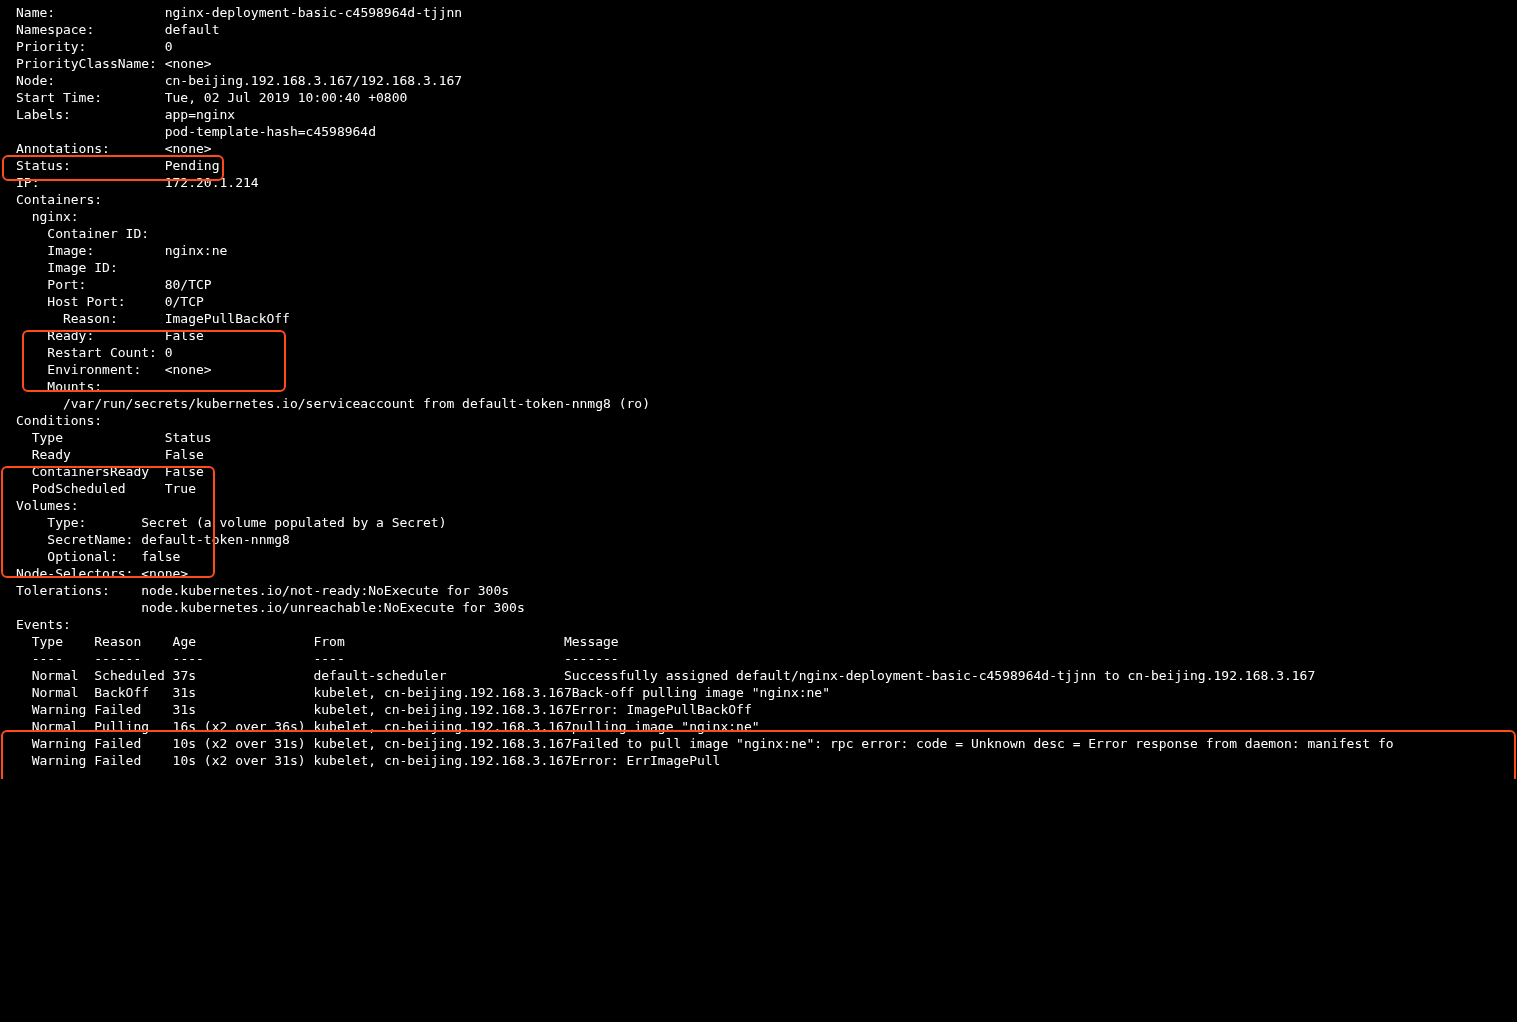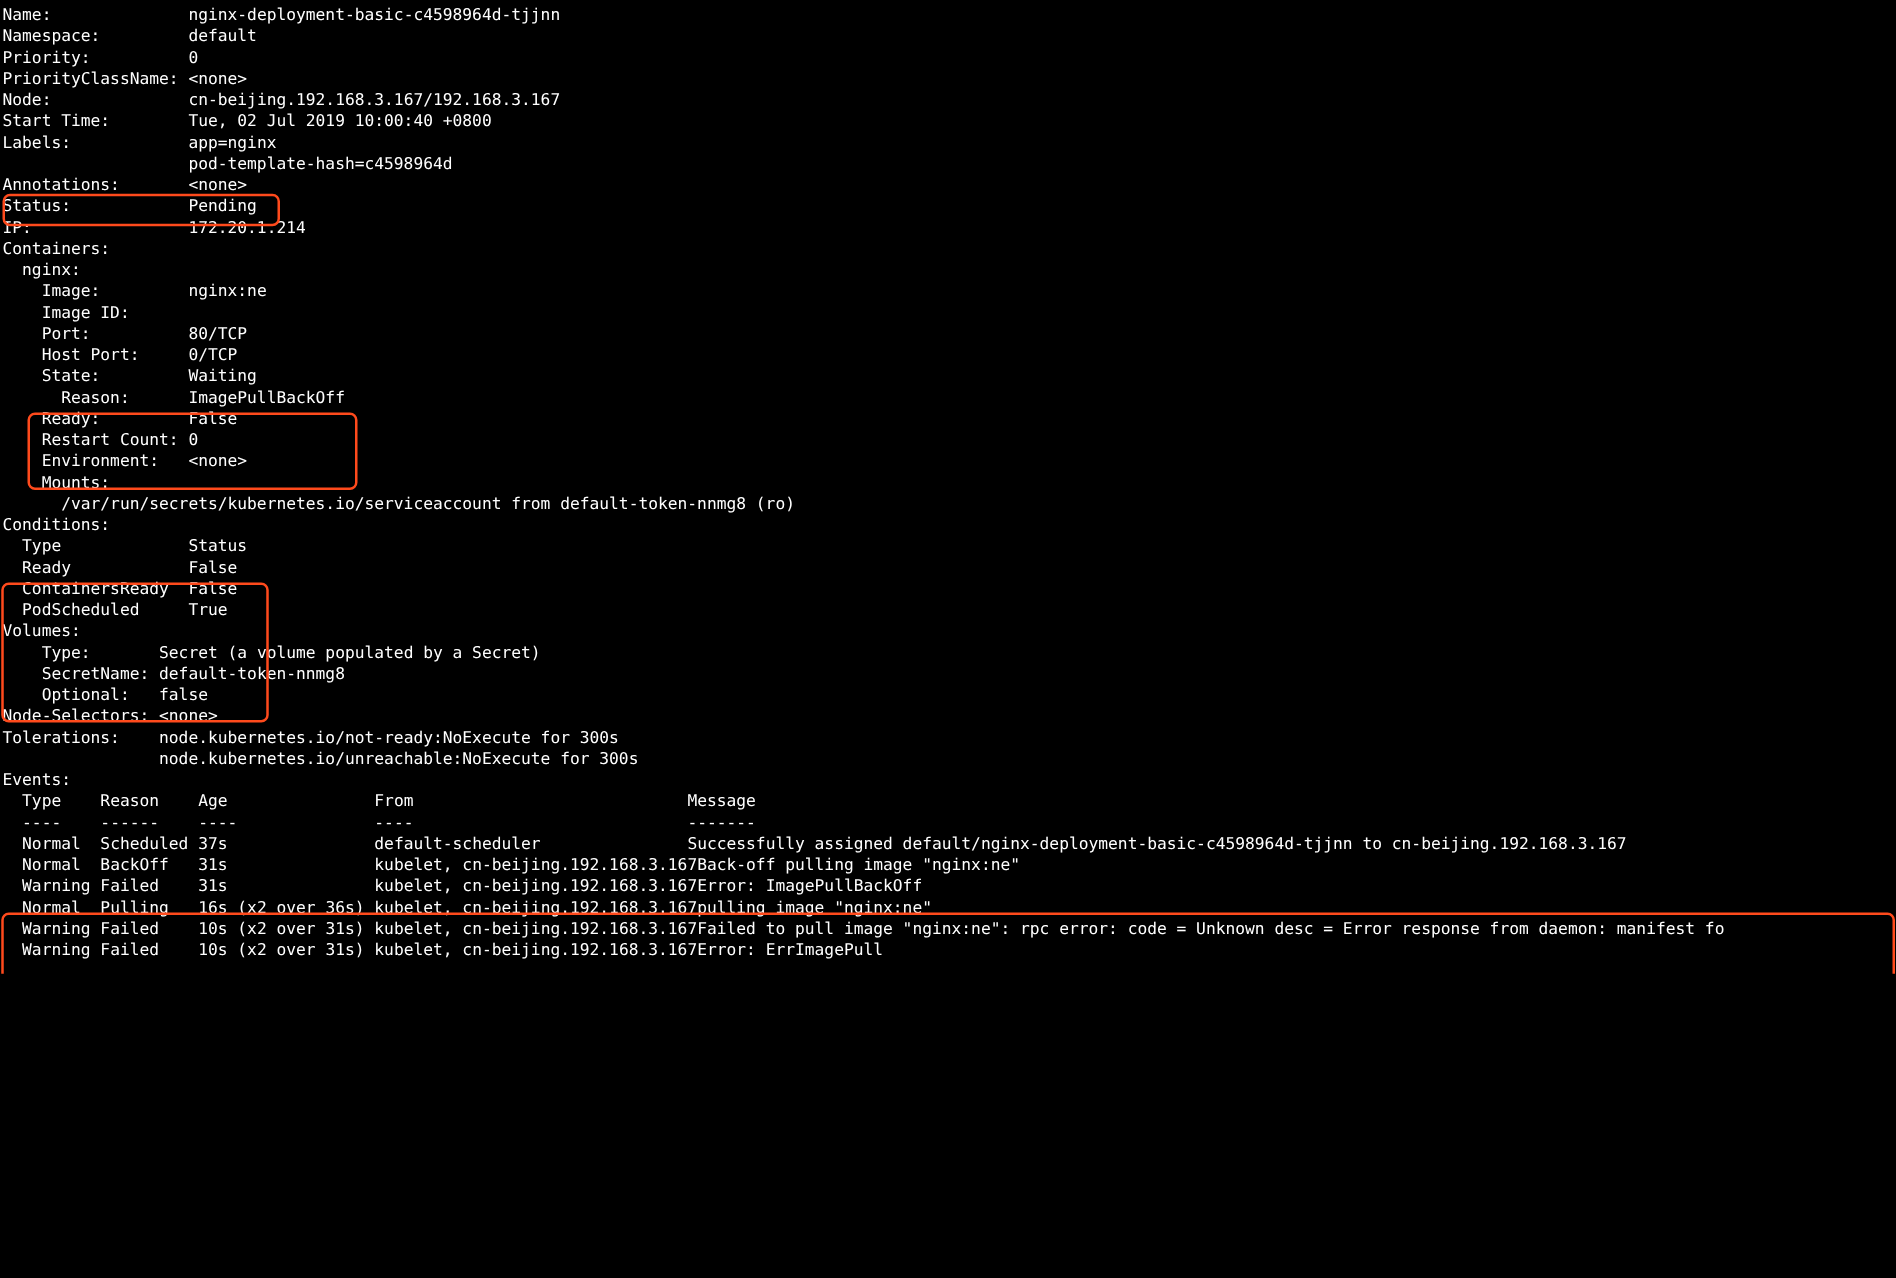--- a/index.html
+++ b/index.html
@@ -6,21 +6,21 @@
     margin: 0;
     padding: 0;
     background: #000;
     color: #fff;
     font-family: "Menlo", "Consolas", "Monaco", monospace;
     font-size: 13px;
     line-height: 17px;
     width: 1517px;
   }
   .terminal {
-    padding: 4px 4px 10px 2px;
+    padding: 4px 4px 10px 16px;
     width: 1356px;
     box-sizing: border-box;
     position: relative;
   }
   .line {
     white-space: pre;
   }
   .highlight-box {
     position: absolute;
     border: 2px solid #ff4a1c;
@@ -40,25 +40,25 @@
   <div class="line"><span>Node:</span><span>              cn-beijing.192.168.3.167/192.168.3.167</span></div>
   <div class="line"><span>Start Time:</span><span>        Tue, 02 Jul 2019 10:00:40 +0800</span></div>
   <div class="line"><span>Labels:</span><span>            app=nginx</span></div>
   <div class="line"><span></span><span>                   pod-template-hash=c4598964d</span></div>
   <div class="line"><span>Annotations:</span><span>       &lt;none&gt;</span></div>
   <div class="line"><span>Status:</span><span>            Pending</span></div>
   <div class="line"><span>IP:</span><span>                172.20.1.214</span></div>
 
   <div class="line"><span>Containers:</span></div>
   <div class="line"><span>  nginx:</span></div>
+  <div class="line"><span>    Container ID:</span><span>  </span></div>
   <div class="line"><span>    Image:</span><span>         nginx:ne</span></div>
   <div class="line"><span>    Image ID:</span><span>      </span></div>
   <div class="line"><span>    Port:</span><span>          80/TCP</span></div>
   <div class="line"><span>    Host Port:</span><span>     0/TCP</span></div>
-  <div class="line"><span>    State:</span><span>         Waiting</span></div>
   <div class="line"><span>      Reason:</span><span>      ImagePullBackOff</span></div>
   <div class="line"><span>    Ready:</span><span>         False</span></div>
   <div class="line"><span>    Restart Count:</span><span> 0</span></div>
   <div class="line"><span>    Environment:</span><span>   &lt;none&gt;</span></div>
   <div class="line"><span>    Mounts:</span></div>
   <div class="line"><span>      /var/run/secrets/kubernetes.io/serviceaccount from default-token-nnmg8 (ro)</span></div>
 
   <div class="line"><span>Conditions:</span></div>
   <div class="line"><span>  Type             </span><span>Status</span></div>
   <div class="line"><span>  Ready            </span><span>False</span></div>

